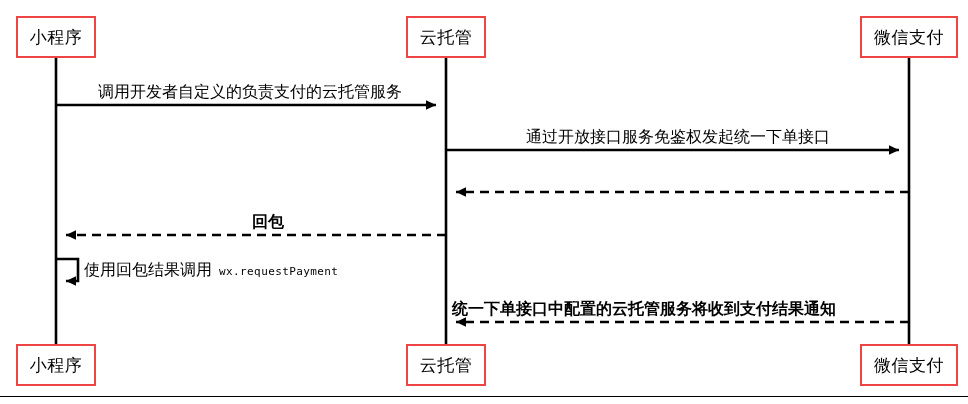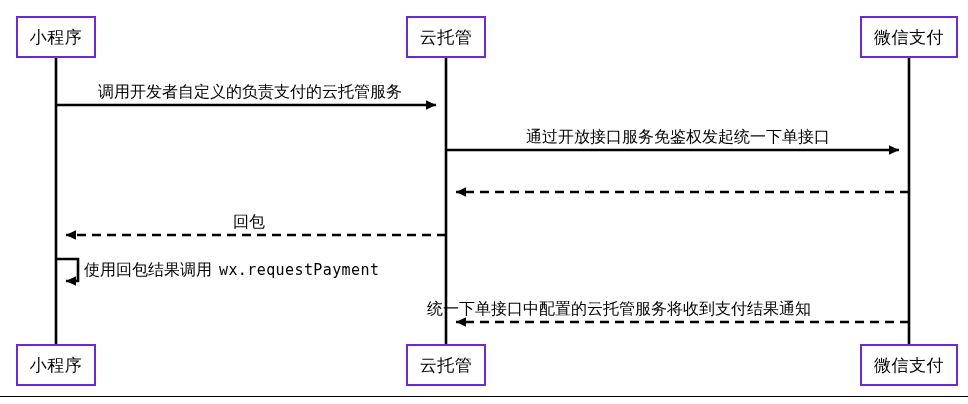--- a/index.html
+++ b/index.html
@@ -23,21 +23,21 @@
     left: 0;
     top: 0;
     width: 968px;
     height: 404px;
     display: block;
   }
   .actor-box {
     position: absolute;
     box-sizing: border-box;
     background: #ffffff;
-    border: 2px solid #6d28d9;
+    border: 2px solid #ef4444;
     display: flex;
     align-items: center;
     justify-content: center;
     height: 42px;
     z-index: 3;
   }
   .actor-label {
     font-size: 17px;
     line-height: 1;
     color: #000000;
@@ -51,21 +51,21 @@
     color: #000000;
     white-space: nowrap;
     z-index: 4;
     background: transparent;
   }
   .msg-label.centered {
     transform: translateX(-50%);
   }
   .mono {
     font-family: "DejaVu Sans Mono", "Liberation Mono", monospace;
-    font-size: 15px;
+    font-size: 11px;
     letter-spacing: 0.4px;
   }
   .bottom-rule {
     position: absolute;
     left: 0;
     top: 396px;
     width: 968px;
     height: 1px;
     background: #000000;
     z-index: 2;
@@ -143,23 +143,23 @@
 
   <div class="actor-box" style="left:860px; top:344px; width:98px;">
     <span class="actor-label">微信支付</span>
   </div>
 
   <div class="msg-label centered" style="left:678px; top:129px;">通过开放接口服务免鉴权发起统一下单接口</div>
 
   <div class="msg-label centered" style="left:250px; top:84px;">调用开发者自定义的负责支付的云托管服务</div>
 
 
-  <div class="msg-label centered" style="left:249px; top:214px;">回包</div>
+  <div class="msg-label centered" style="left:268px; top:214px;font-weight:bold;">回包</div>
 
   <div class="msg-label" style="left:84px; top:262px;">
     <span>使用回包结果调用</span><span class="mono" style="margin-left:7px;">wx.requestPayment</span>
   </div>
 
-  <div class="msg-label" style="left:427px; top:301px;">统一下单接口中配置的云托管服务将收到支付结果通知</div>
+  <div class="msg-label" style="left:452px; top:301px;font-weight:bold;">统一下单接口中配置的云托管服务将收到支付结果通知</div>
 
   <div class="bottom-rule"></div>
 
 </div>
 
 </body></html>

